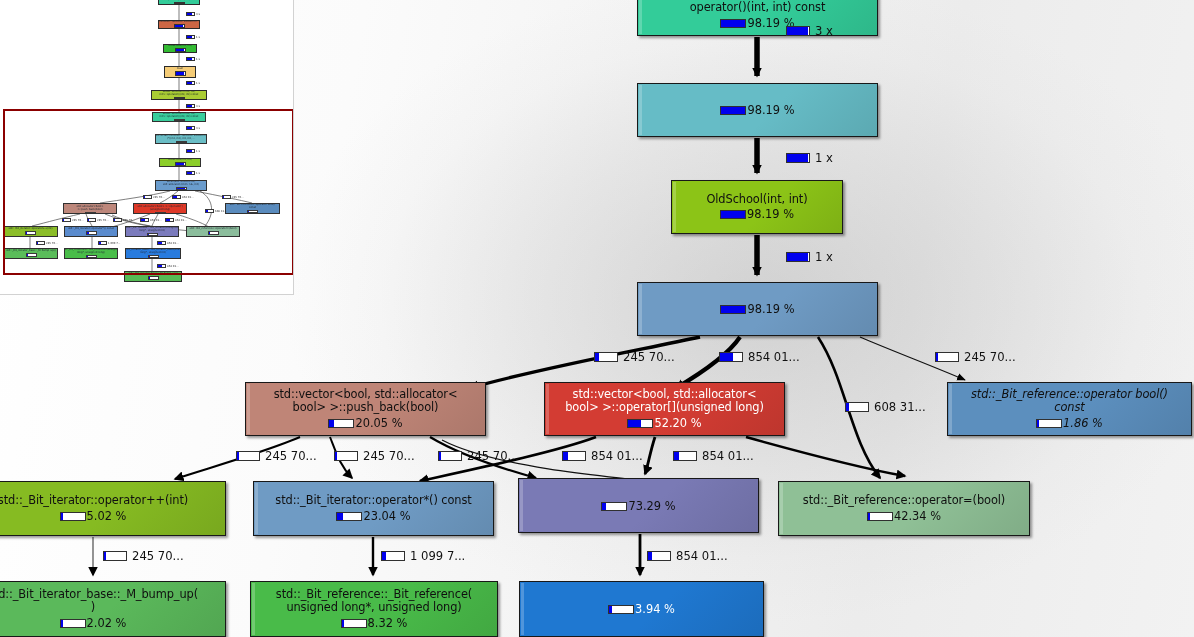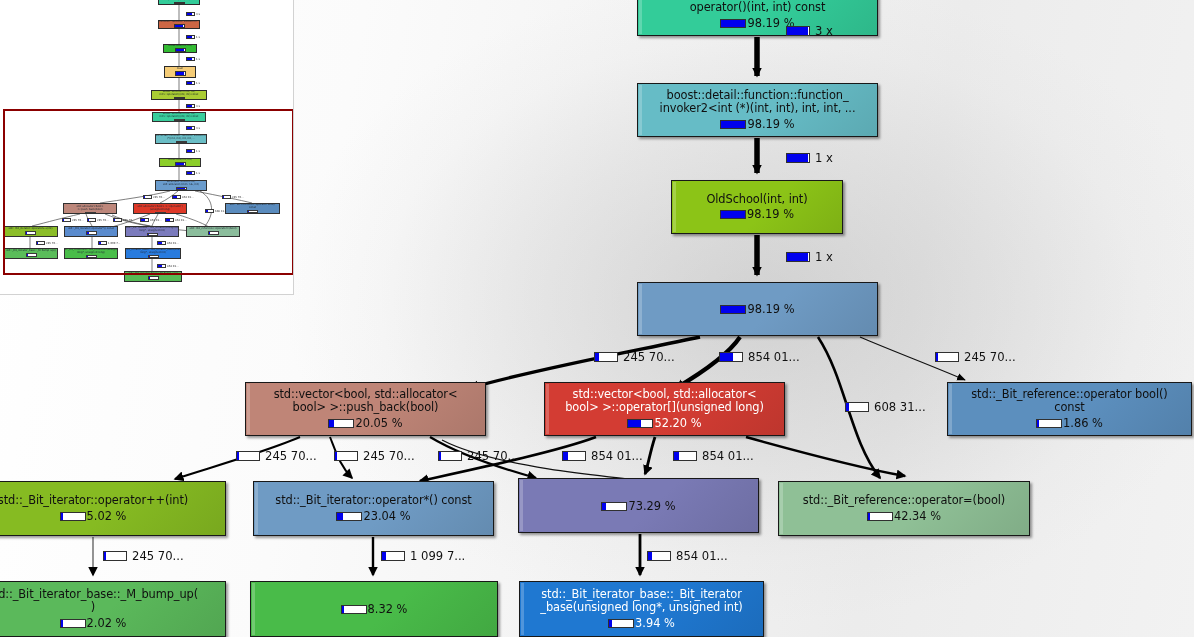--- a/index.html
+++ b/index.html
@@ -146,22 +146,20 @@
 operator()(int, int) const</div>
         <div class="ncost">
           <span class="meter">
             <i style="width: 24px;"></i>
           </span>
           <span>98.19 %</span>
         </div>
       </div>
       <div class="node" style="left: 637px; top: 83px; width: 241px; height: 54px; background: linear-gradient(135deg, rgb(102, 188, 198) 0%, rgb(102, 188, 198) 55%, rgba(0, 0, 0, 0.1) 100%), rgb(102, 188, 198); color: rgb(16, 16, 16);">
         <span class="nhl"></span>
-        <div class="nlabel">boost::detail::function::function_
-invoker2&lt;int (*)(int, int), int, int, ...</div>
         <div class="ncost">
           <span class="meter">
             <i style="width: 24px;"></i>
           </span>
           <span>98.19 %</span>
         </div>
       </div>
       <div class="node" style="left: 671px; top: 180px; width: 172px; height: 54px; background: linear-gradient(135deg, rgb(140, 196, 23) 0%, rgb(140, 196, 23) 55%, rgba(0, 0, 0, 0.1) 100%), rgb(140, 196, 23); color: rgb(16, 16, 16);">
         <span class="nhl"></span>
         <div class="nlabel">OldSchool(int, int)</div>
@@ -196,21 +194,21 @@
         <span class="nhl"></span>
         <div class="nlabel">std::vector&lt;bool, std::allocator&lt;
 bool&gt; &gt;::operator[](unsigned long)</div>
         <div class="ncost">
           <span class="meter">
             <i style="width: 13px;"></i>
           </span>
           <span>52.20 %</span>
         </div>
       </div>
-      <div class="node" style="left: 947px; top: 382px; width: 245px; height: 54px; background: linear-gradient(135deg, rgb(92, 143, 190) 0%, rgb(92, 143, 190) 55%, rgba(0, 0, 0, 0.1) 100%), rgb(92, 143, 190); color: rgb(16, 16, 16);">
+      <div class="node" style="left: 947px; top: 382px; width: 245px; height: 54px; background: linear-gradient(135deg, rgb(92, 143, 190) 0%, rgb(92, 143, 190) 55%, rgba(0, 0, 0, 0.1) 100%), rgb(92, 143, 190); color: rgb(16, 16, 16); font-style: italic;">
         <span class="nhl"></span>
         <div class="nlabel">std::_Bit_reference::operator bool()
 const</div>
         <div class="ncost">
           <span class="meter">
             <i style="width: 2px;"></i>
           </span>
           <span>1.86 %</span>
         </div>
       </div>
@@ -257,31 +255,31 @@
 )</div>
         <div class="ncost">
           <span class="meter">
             <i style="width: 2px;"></i>
           </span>
           <span>2.02 %</span>
         </div>
       </div>
       <div class="node" style="left: 250px; top: 581px; width: 248px; height: 56px; background: linear-gradient(135deg, rgb(73, 187, 73) 0%, rgb(73, 187, 73) 55%, rgba(0, 0, 0, 0.1) 100%), rgb(73, 187, 73); color: rgb(16, 16, 16);">
         <span class="nhl"></span>
+        <div class="nlabel">std::_Bit_reference::_Bit_reference(
+unsigned long*, unsigned long)</div>
         <div class="ncost">
           <span class="meter">
             <i style="width: 2px;"></i>
           </span>
           <span>8.32 %</span>
         </div>
       </div>
       <div class="node" style="left: 519px; top: 581px; width: 245px; height: 56px; background: linear-gradient(135deg, rgb(31, 120, 209) 0%, rgb(31, 120, 209) 55%, rgba(0, 0, 0, 0.1) 100%), rgb(31, 120, 209); color: rgb(255, 255, 255);">
         <span class="nhl"></span>
-        <div class="nlabel">std::_Bit_iterator_base::_Bit_iterator
-_base(unsigned long*, unsigned int)</div>
         <div class="ncost">
           <span class="meter">
             <i style="width: 3px;"></i>
           </span>
           <span>3.94 %</span>
         </div>
       </div>
     </div>
 
   <div id="edge-label-layer">

